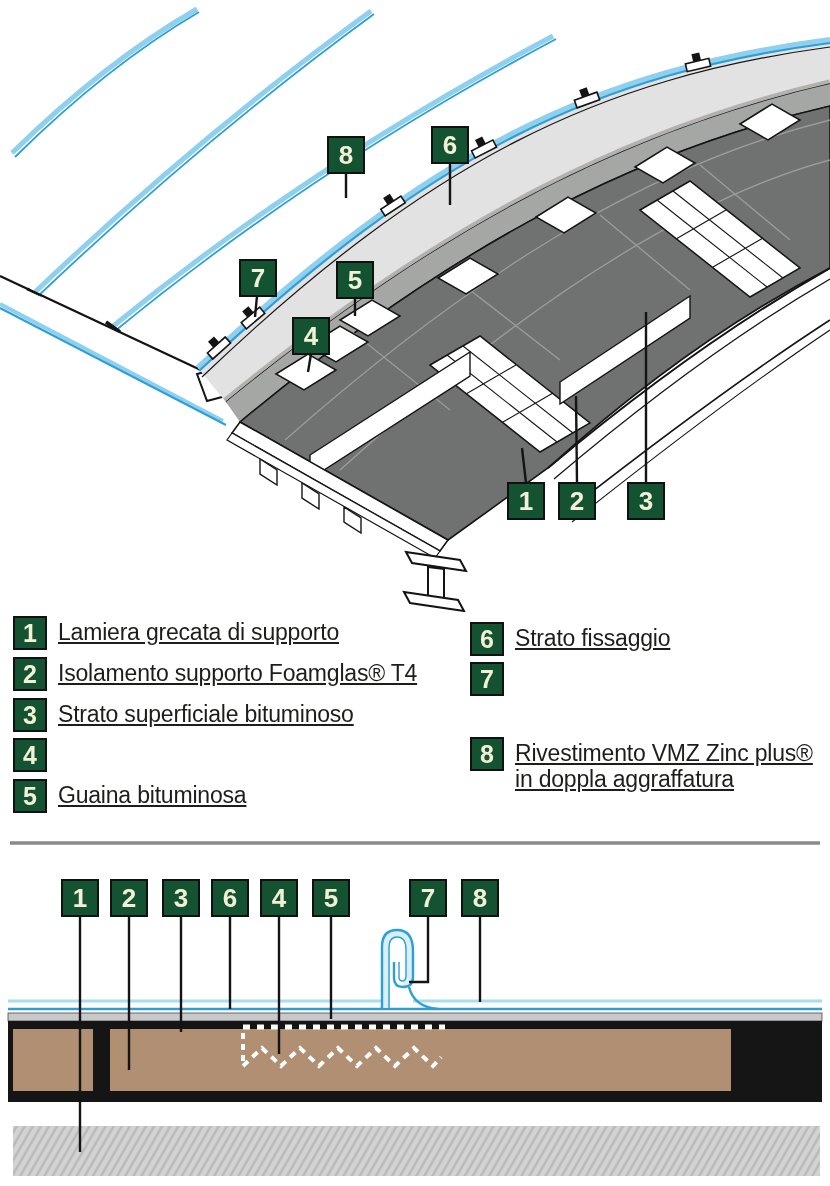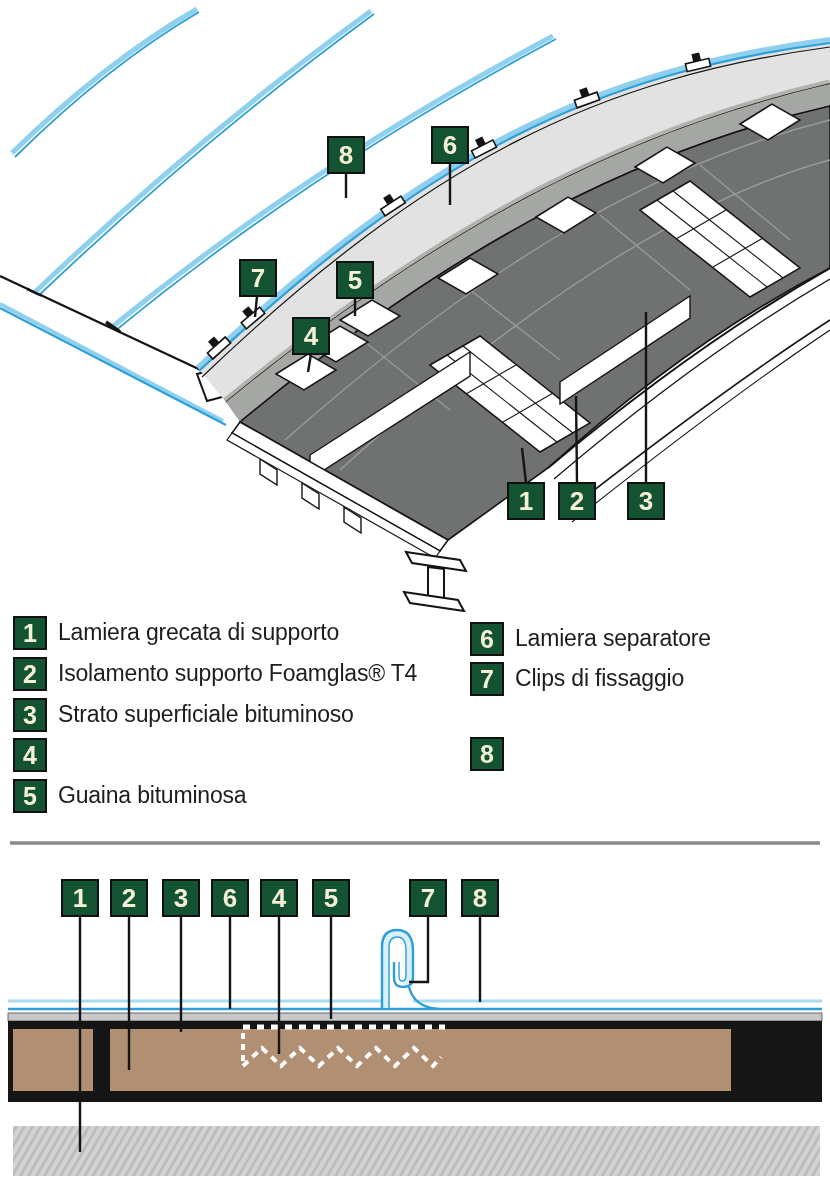--- a/index.html
+++ b/index.html
@@ -7,21 +7,21 @@
   .stage{position:relative;width:830px;height:1186px;background:#fff;overflow:hidden;}
   .stage svg{position:absolute;left:0;display:block;}
   #figtop{top:0;}
   #figsec{top:830px;}
 
   
   .legend-item{position:absolute;display:flex;align-items:flex-start;gap:11px;}
   .lbadge{width:34px;height:34px;box-sizing:border-box;background:var(--badge_green);
           border:2px solid #111;color:var(--badge_text);font-weight:bold;font-size:25px;
           display:flex;align-items:center;justify-content:center;flex:0 0 auto;}
-  .ltext{font-size:23px;color:var(--text_dark);line-height:26px;padding-top:3px;letter-spacing:-0.2px;}
+  .ltext{font-size:23px;color:var(--text_dark);line-height:26px;padding-top:3px;letter-spacing:-0.2px;text-decoration:underline;}
   .ltext span{display:block;white-space:nowrap;}
 
   
   .badge-num{font-family:"Liberation Sans",sans-serif;font-weight:bold;font-size:26px;
              fill:var(--badge_text);text-anchor:middle;}
   .sbadge{fill:var(--badge_green);stroke:#111;stroke-width:2;}
   .leader{stroke:var(--outline);stroke-width:2.4;fill:none;}
   .oln{stroke:var(--outline);fill:none;}
   .wfill{fill:#fff;stroke:var(--outline);}
 </style>
@@ -221,33 +221,34 @@
     <div class="legend-item" style="left:13px;top:779px">
       <div class="lbadge">5</div>
       <div class="ltext">
           <span>Guaina bituminosa</span>
         </div>
     </div>
 
     <div class="legend-item" style="left:470px;top:622px">
       <div class="lbadge">6</div>
       <div class="ltext">
-        <span>Lamiera separatore</span>
+        <span>Strato fissaggio</span>
         <span></span>
       </div>
     </div>
     <div class="legend-item" style="left:470px;top:662px">
       <div class="lbadge">7</div>
       <div class="ltext">
-        <span>Clips di fissaggio</span>
       </div>
     </div>
     <div class="legend-item" style="left:470px;top:737px">
       <div class="lbadge">8</div>
       <div class="ltext">
+        <span>Rivestimento VMZ Zinc plus®</span>
+        <span>in doppla aggraffatura</span>
       </div>
     </div>
   </div>
 
   <svg id="figsec" width="830" height="356" viewBox="0 0 830 356">
     <defs>
       <pattern id="hatchp" patternUnits="userSpaceOnUse" width="7" height="7" patternTransform="rotate(30)">
         <rect width="7" height="7" style="fill:var(--hatch_base)"></rect>
         <line x1="1.5" y1="0" x2="1.5" y2="7" style="stroke:var(--hatch_line);stroke-width:2.4"></line>
       </pattern>

